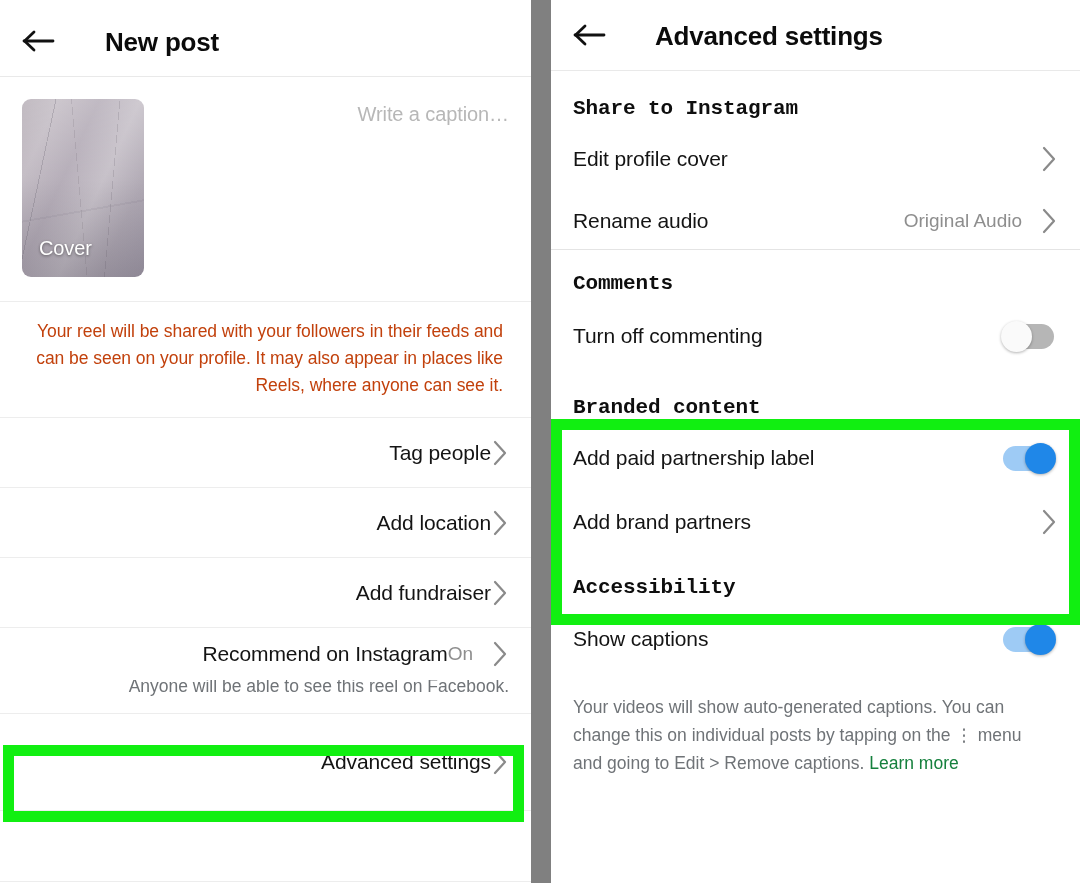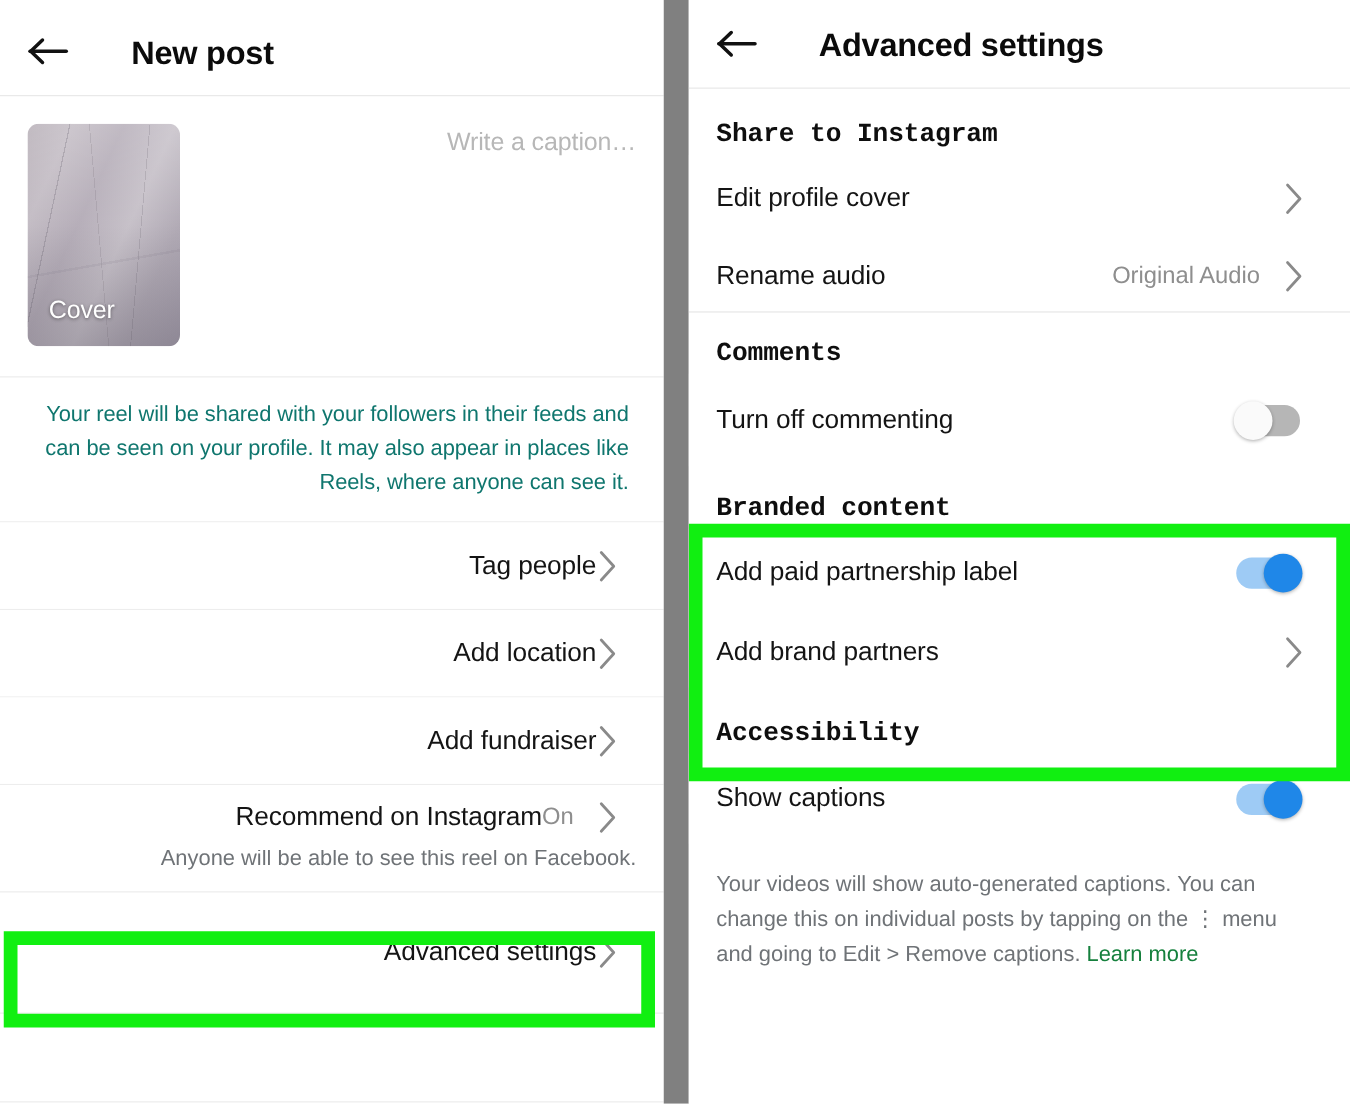--- a/index.html
+++ b/index.html
@@ -21,34 +21,34 @@
   .hdr .back { position:absolute; left:18px; top:18px; width:42px; height:34px; display:flex; align-items:center; justify-content:center; }
   .hdr .back svg { display:block; }
   .hdr .title { position:absolute; font-weight:bold; color:#0b0b0b; letter-spacing:-0.2px; }
   .panel-left  .hdr .title { left:105px; top:21px; font-size:26px; }
   .panel-right .hdr .title { left:104px; top:21px; font-size:26px; }
   .hdr-rule { height:1px; background:#e9e9e9; width:100%; }
 
   
   .row {
     position:relative; display:flex; align-items:center;
-    padding-left:22px; padding-right:36px;
+    padding-left:22px; padding-right:22px;
     height:69px; background:#fff;
   }
   .row .label { font-size:21px; color:#141414; flex:1 1 auto; letter-spacing:-0.1px; }
   .row .value { font-size:19px; color:#8e8e8e; margin-right:18px; }
   .chev { width:18px; height:30px; flex:0 0 auto; display:flex; align-items:center; justify-content:center; }
   .chev svg { display:block; }
   .rule { height:1px; background:#ededed; }
   .rule-strong { height:1px; background:#e4e4e4; }
 
   .sec-head { font-size:21px; font-weight:bold; color:#0e0e0e; padding:24px 22px 4px 22px; letter-spacing:-0.1px;font-family:Liberation Mono, monospace; }
 
   .note {
-    font-size:17.5px; line-height:1.55; color:#0f766e;
+    font-size:17.5px; line-height:1.55; color:#c2410c;
     padding:16px 28px 18px 22px; letter-spacing:-0.05px;
   }
   .subnote { font-size:17.5px; color:#6f7377; padding:0 22px 16px 22px; margin-top:-10px; }
 
   
   .compose { display:flex; padding:22px 22px 24px 22px; align-items:flex-start; }
   .thumb {
     position:relative; width:122px; height:178px; border-radius:9px; overflow:hidden; flex:0 0 auto;
     background:
       linear-gradient(to bottom, rgba(255,255,255,0.16) 0%, rgba(255,255,255,0.02) 45%, rgba(90,85,98,0.30) 100%),

